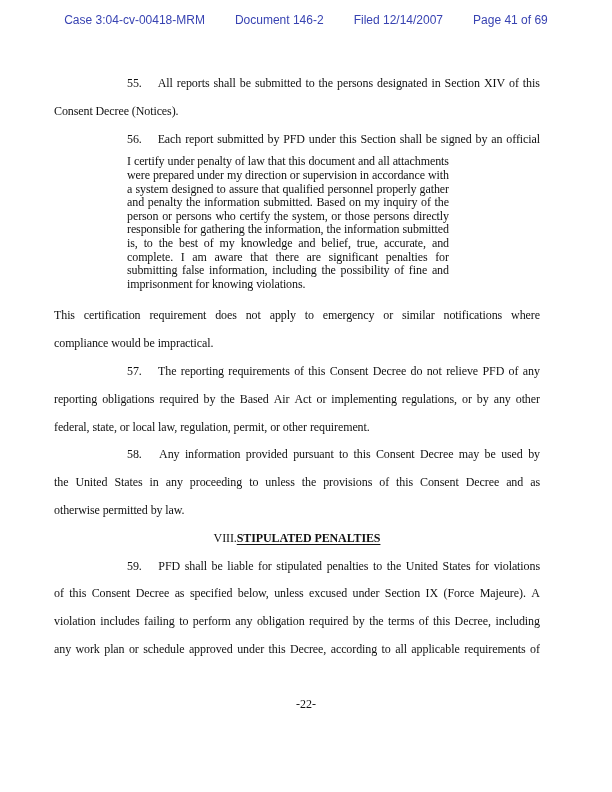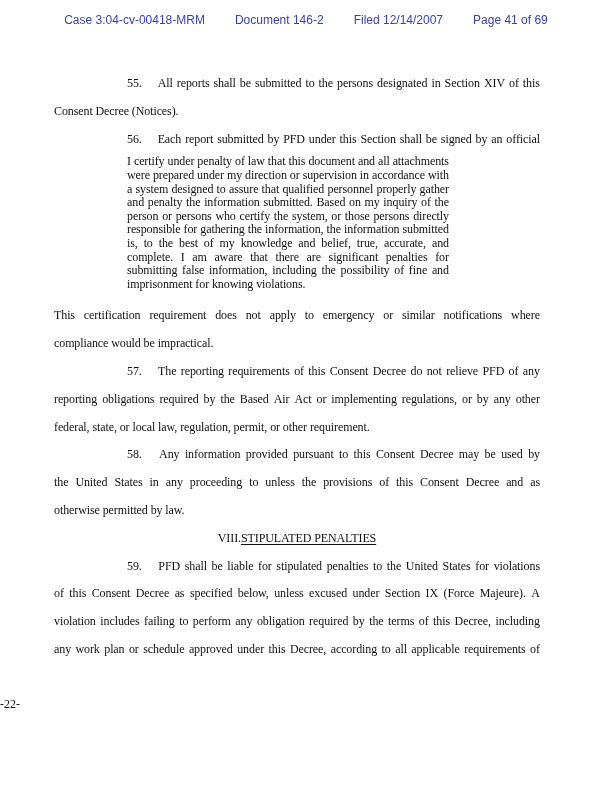--- a/index.html
+++ b/index.html
@@ -56,26 +56,28 @@
     height: 13.6px;
   }
   .heading {
     display: block;
     text-align: center;
   }
   .heading .hnum { }
   .heading .title {
     text-decoration: underline;
     text-underline-offset: 2px;
+    font-weight: bold;
   }
   .footer {
     position: absolute;
     top: 697px;
     left: 0;
     right: 0;
+    text-align: center;
     font-size: 12px;
   }
 </style>
 </head>
 <body>
 
 <div class="page">
   <div class="header" style="color: rgb(56, 67, 178);">
     <span>Case 3:04-cv-00418-MRM</span>
     <span>Document 146-2</span>

